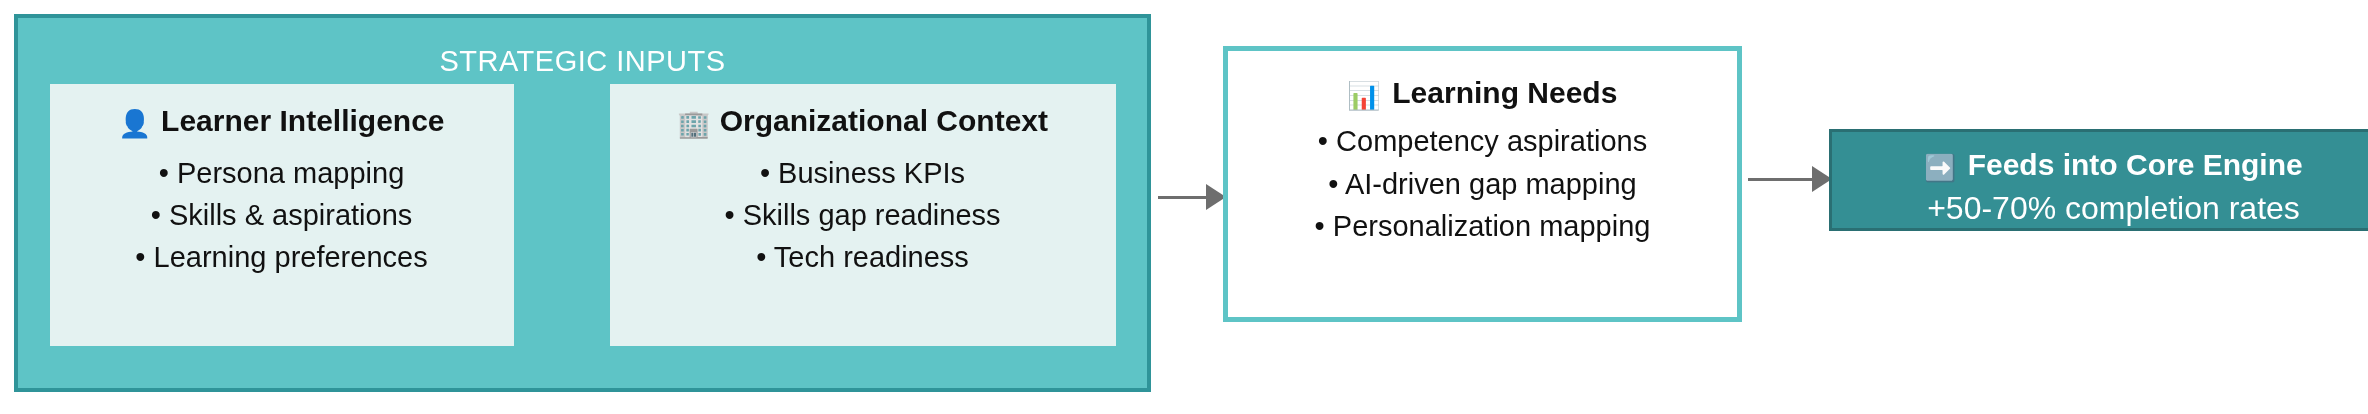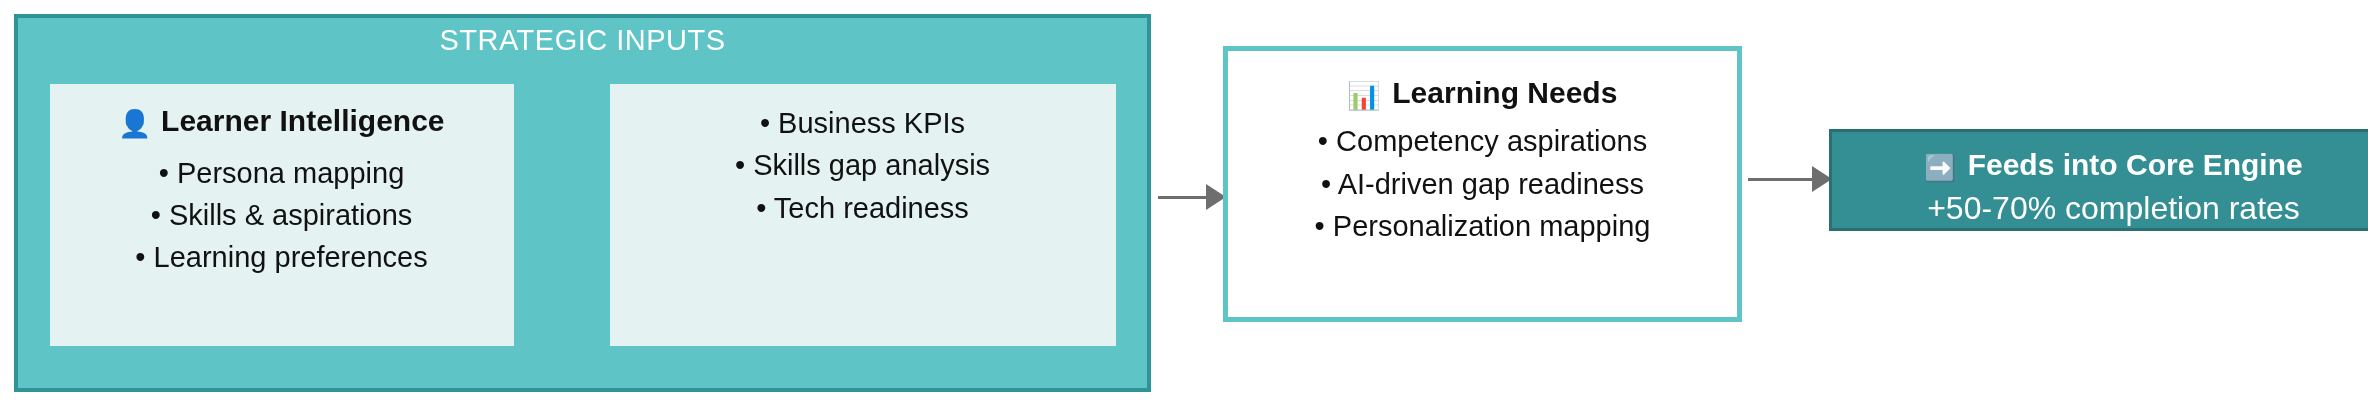--- a/index.html
+++ b/index.html
@@ -29,21 +29,21 @@
     top: 14px;
     width: 1137px;
     height: 378px;
     background: #5ec4c6;
     border: 4px solid #2f9499;
     box-sizing: border-box;
   }
 
   .group-title {
     position: absolute;
-    top: 6px;
+    top: 27px;
     left: 0;
     width: 100%;
     text-align: center;
     color: #ffffff;
     font-size: 29px;
     letter-spacing: 0.5px;
     font-weight: 400;
     font-family: "Liberation Sans", sans-serif;
   }
 
@@ -181,39 +181,42 @@
       <div class="input-card card-learner">
         <div class="card-head">
           <span class="emoji">👤</span><span>Learner Intelligence</span>
         </div>
         <div class="bullet-line">• Persona mapping</div>
         <div class="bullet-line">• Skills &amp; aspirations</div>
         <div class="bullet-line">• Learning preferences</div>
       </div>
 
       <div class="input-card card-org">
+        <div class="card-head">
+          <span class="emoji">🏢</span><span>Organizational Context</span>
+        </div>
         <div class="bullet-line">• Business KPIs</div>
-        <div class="bullet-line">• Skills gap analysis</div>
+        <div class="bullet-line">• Skills gap readiness</div>
         <div class="bullet-line">• Tech readiness</div>
       </div>
 
     </div>
   </div>
 
   <div class="arrow arrow-1">
     <div class="shaft"></div>
     <div class="head"></div>
   </div>
 
   <div class="assessment-box">
     <div class="assessment-head">
       <span class="emoji">📊</span><span>Learning Needs</span><br>
     </div>
     <div class="bullet-line">• Competency aspirations</div>
-    <div class="bullet-line">• AI-driven gap readiness</div>
+    <div class="bullet-line">• AI-driven gap mapping</div>
     <div class="bullet-line">• Personalization mapping</div>
   </div>
 
   <div class="arrow arrow-2">
     <div class="shaft"></div>
     <div class="head"></div>
   </div>
 
   <div class="outcome-box">
     <div class="outcome-head">

